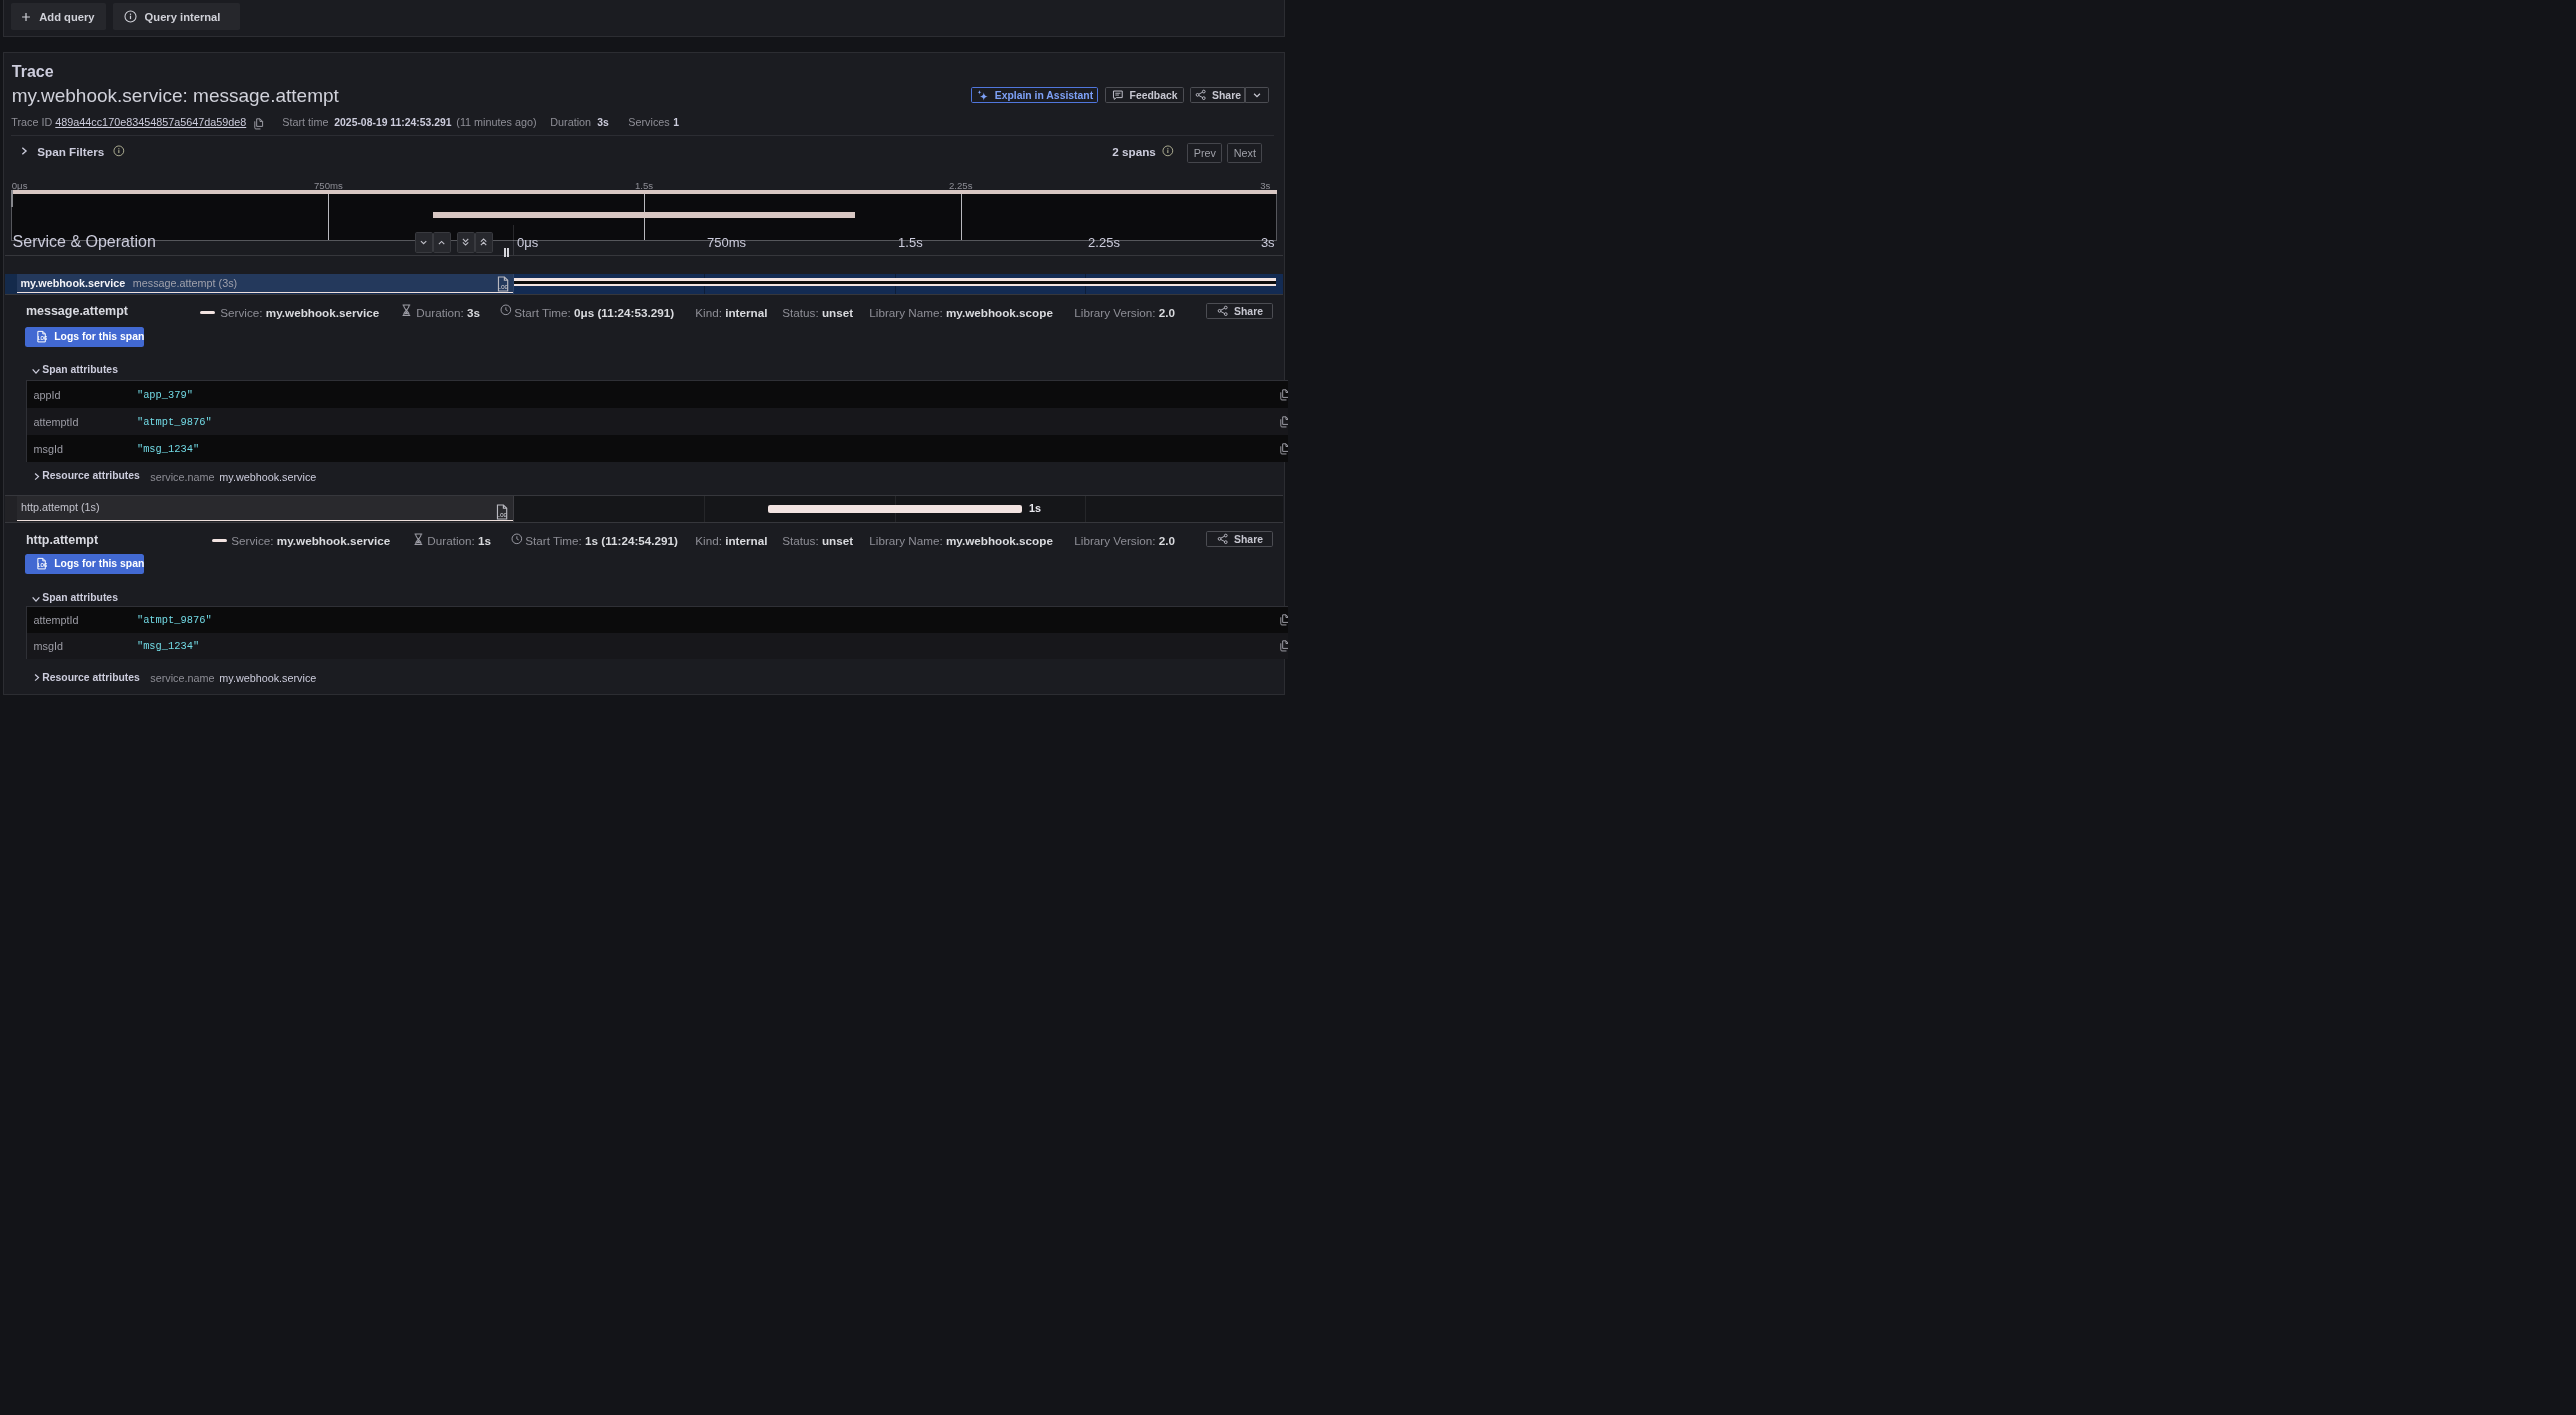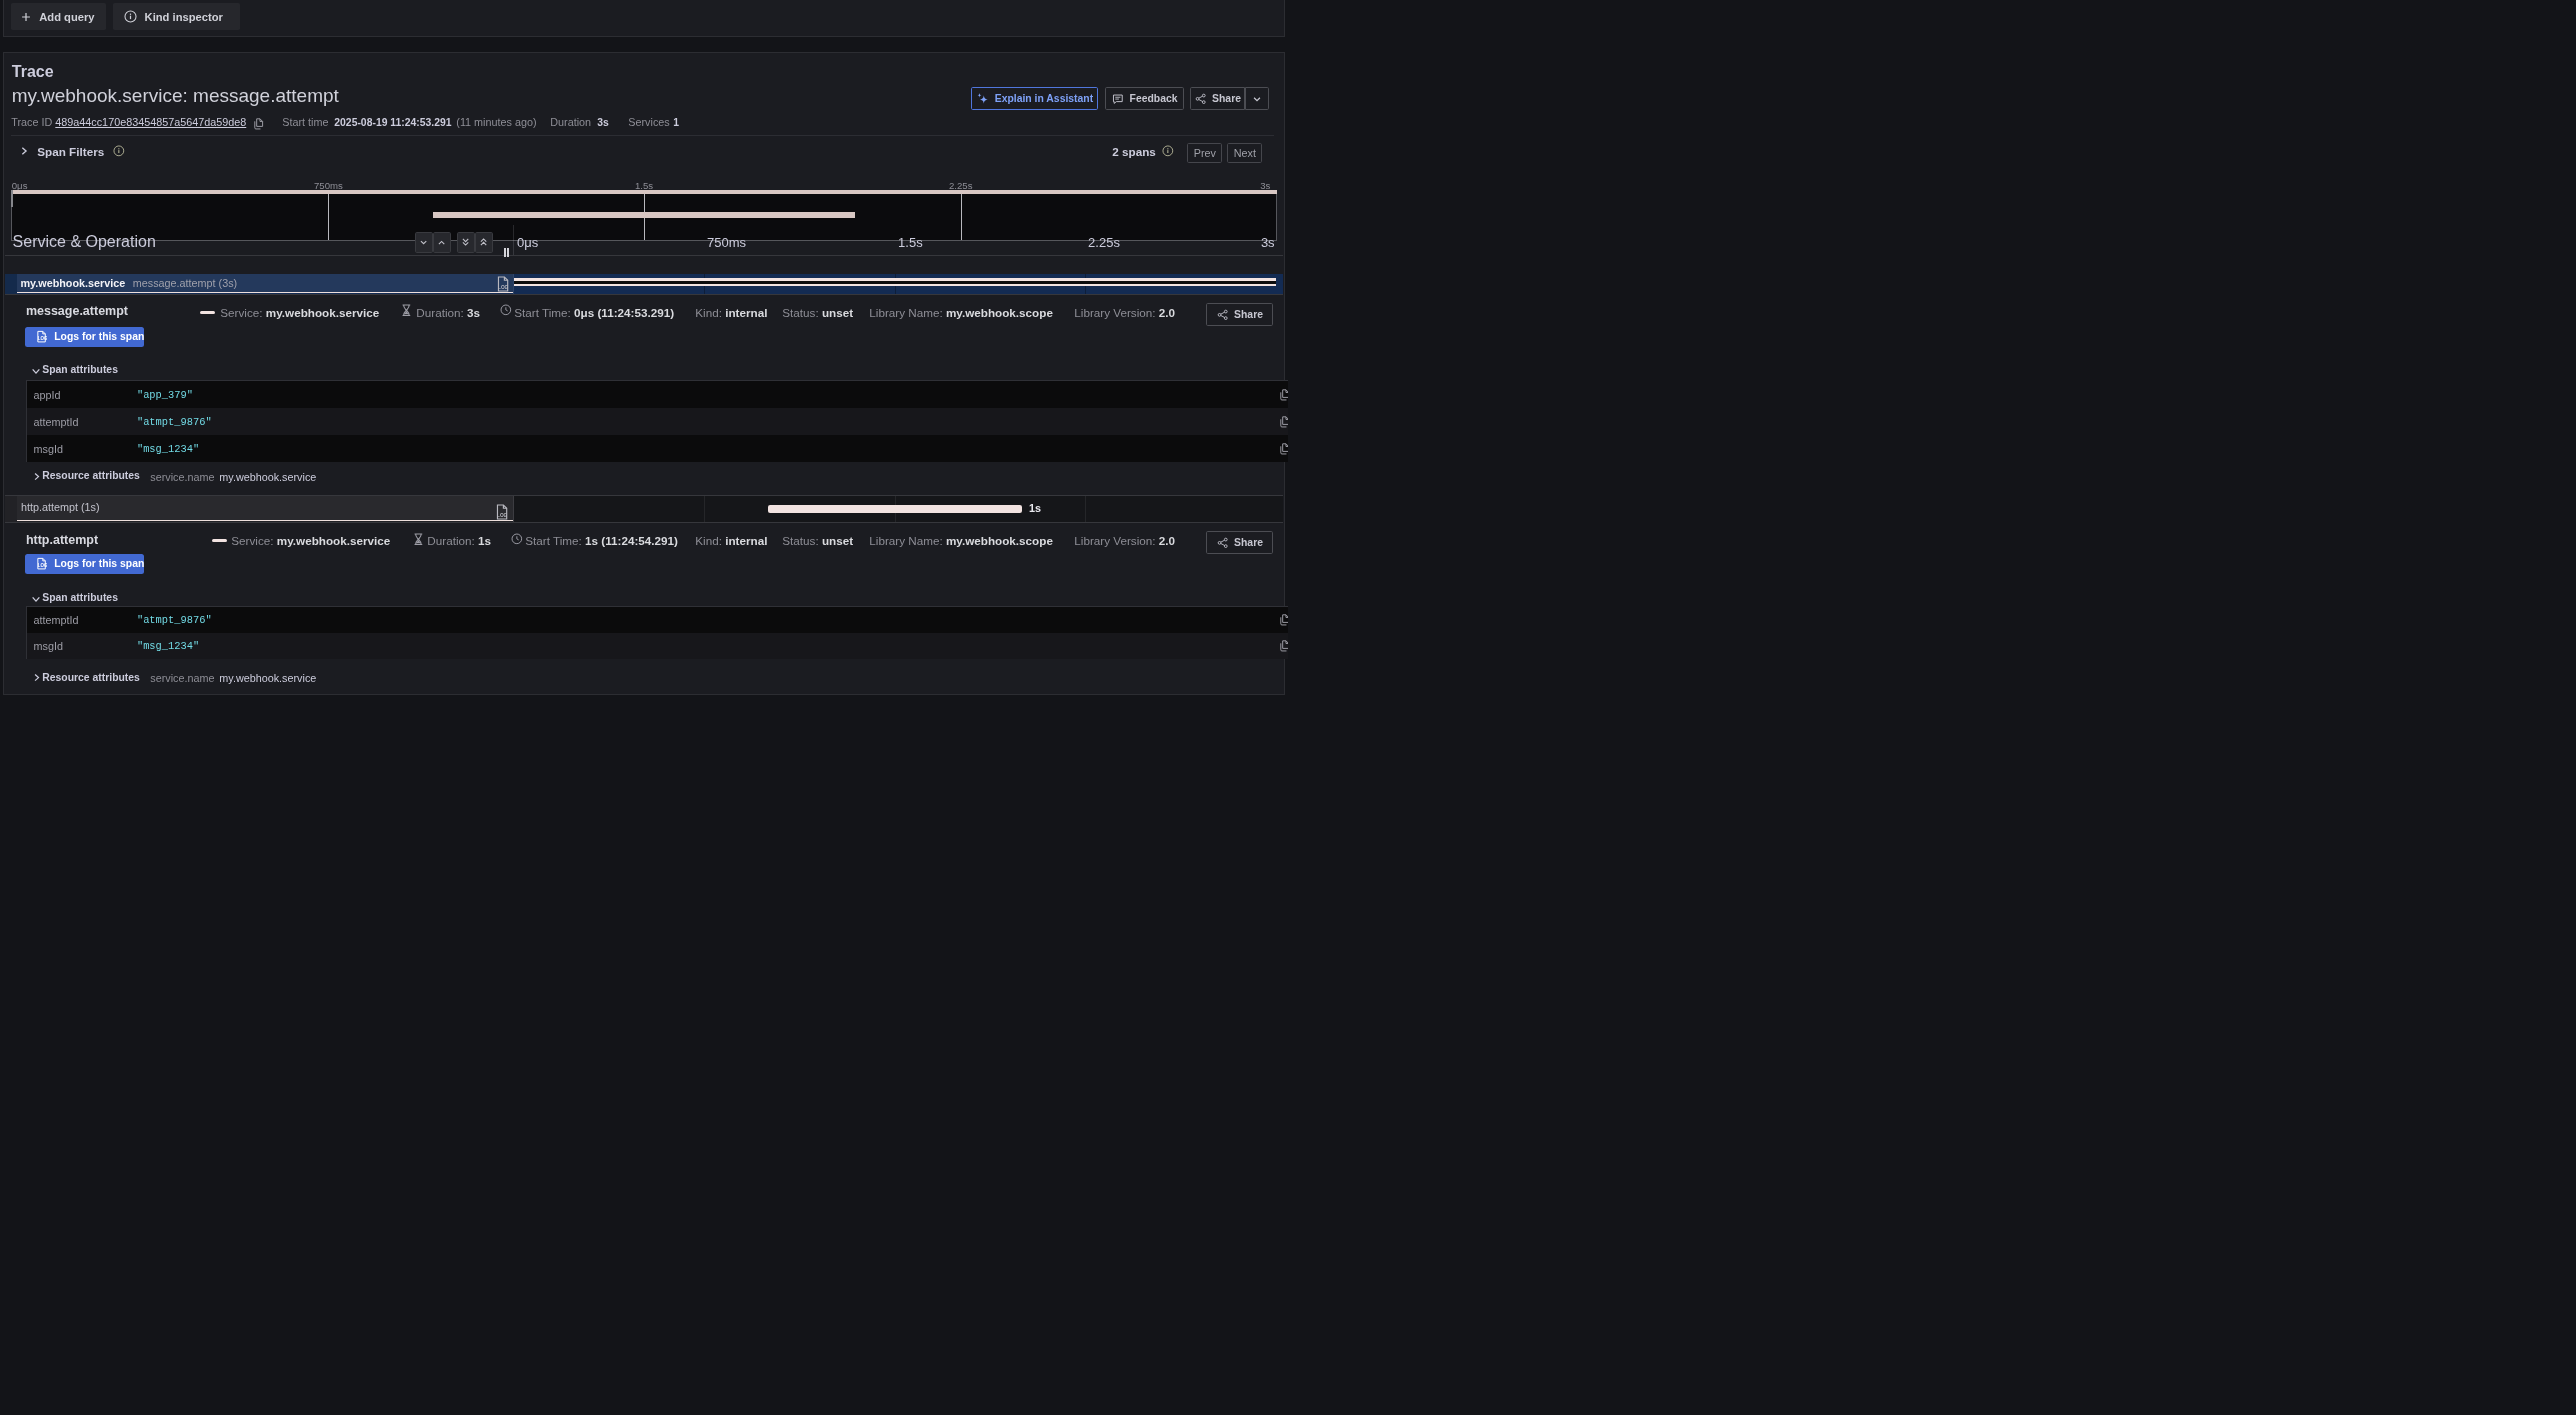--- a/index.html
+++ b/index.html
@@ -9,21 +9,21 @@
 
 
 #toppanel { position:absolute; left:3.3px; right:3.3px; top:-6.7px; height:44px; background:#1b1c21; border:0.8px solid #2c2d32; border-top:none; }
 .tbtn { position:absolute; top:10px; height:27px; background:#26272c; border-radius:1.7px; color:#d0d1d8; font-size:11.2px; font-weight:700; display:flex; align-items:center; }
 
 
 #panel { position:absolute; left:3.3px; right:3.3px; top:52px; height:643px; background:#1b1c21; border:0.8px solid #2c2d32; }
 #ptitle { position:absolute; left:7.5px; top:10px; font-size:16px; font-weight:700; color:#ccccdc; }
 #h1 { position:absolute; left:7.5px; top:32px; font-size:19px; font-weight:400; color:#d0d1da; }
 
-.hbtn { position:absolute; height:23px; border:0.8px solid #4c4d53; border-radius:1.7px; background:transparent; color:#c7c7d1; font-size:10.4px; font-weight:700; display:flex; align-items:center; justify-content:center; }
+.hbtn { position:absolute; height:16px; border:0.8px solid #4c4d53; border-radius:1.7px; background:transparent; color:#c7c7d1; font-size:10.4px; font-weight:700; display:flex; align-items:center; justify-content:center; }
 .blue { border-color:#5076dd; color:#7ea1f7; }
 
 
 .tid { position:absolute; top:62px; font-size:10.8px; height:15px; line-height:15px; }
 .tidv { font-size:10.4px; font-weight:700; }
 .dim { color:#8e8e96; }
 .wht { color:#ccccdc; }
 
 #divider1 { position:absolute; left:6.7px; right:10px; top:82px; border-top:0.8px solid #2c2d33; }
 .bold14 { font-size:11.7px; font-weight:700; color:#ccccdc; }
@@ -88,21 +88,21 @@
         <path d="M7 1.5v11M1.5 7h11" stroke="#d0d1d8" stroke-width="1.7"></path>
       </svg>
     <span style="margin-left:8.7px">Add query</span>
   </div>
   <div class="tbtn" style="left:109px; width:127px;">
     <svg width="13" height="13" viewBox="0 0 16 16" style="margin-left:10.8px">
         <circle cx="8" cy="8" r="6.8" stroke="#d0d1d8" stroke-width="1.3" fill="none"></circle>
         <rect x="7.25" y="7" width="1.5" height="4.2" fill="#d0d1d8"></rect>
         <rect x="7.25" y="4.4" width="1.5" height="1.6" fill="#d0d1d8"></rect>
       </svg>
-    <span style="margin-left:7.5px">Kind inspector</span>
+    <span style="margin-left:7.5px">Query internal</span>
   </div>
 </div>
 
 <div id="panel">
   <div id="ptitle">Trace</div>
   <div id="h1">my.webhook.service: message.attempt</div>
 
   <div class="hbtn blue" style="left:967px; top:34px; width:127px;">
     <svg width="12.5" height="12.5" viewBox="0 0 16 16" style="margin-right:5.8px">
         <path d="M10 4 C10.4 7 11 8.6 15 9.5 C11 10.4 10.4 12 10 15 C9.6 12 9 10.4 5 9.5 C9 8.6 9.6 7 10 4 Z" fill="#7ea1f7"></path>

